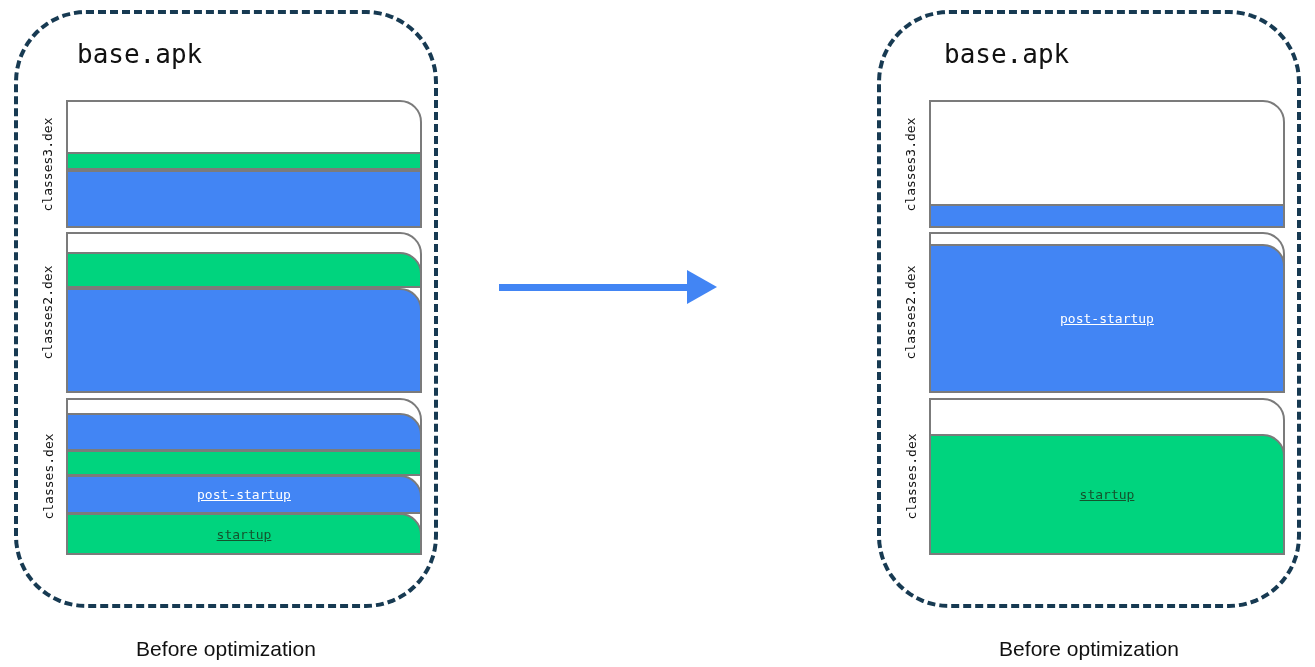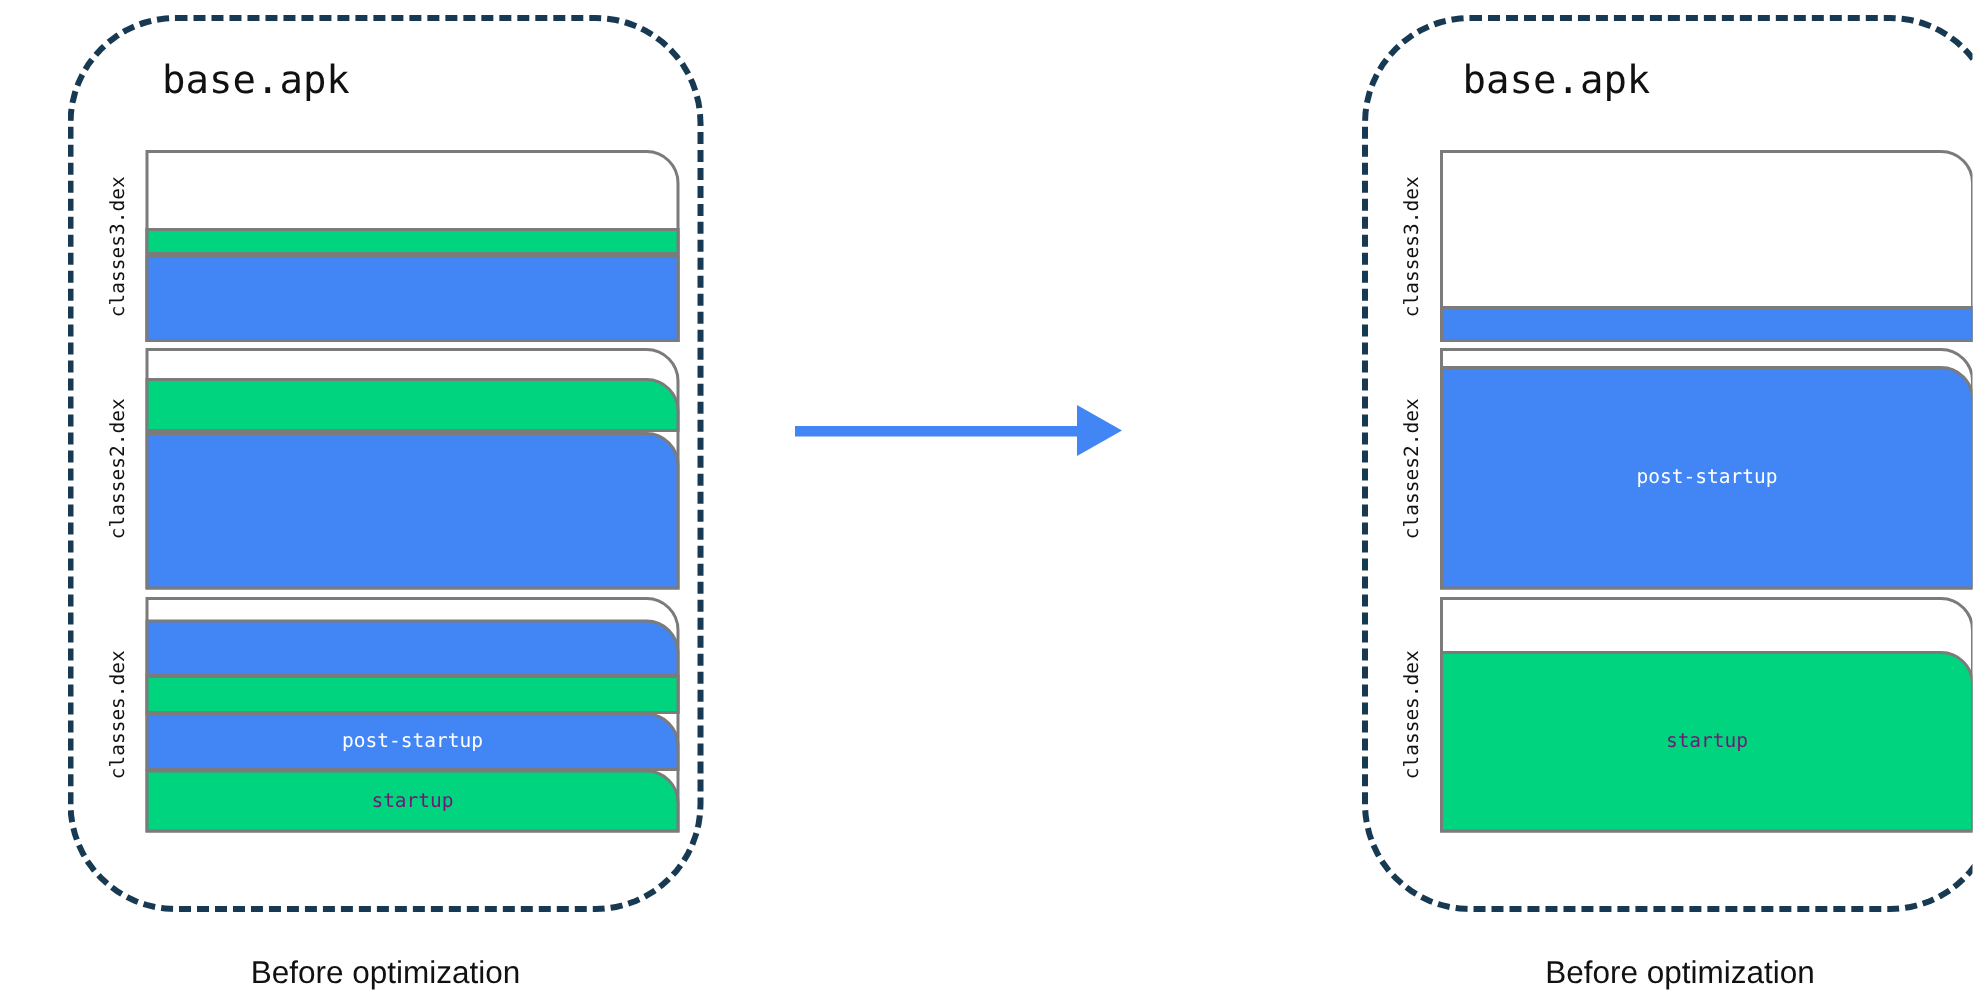--- a/index.html
+++ b/index.html
@@ -3,21 +3,21 @@
 <meta charset="utf-8">
 <style>
   html,body{margin:0;padding:0;}
   body{
     width:1315px;height:667px;
     background:#ffffff;
     font-family:"Liberation Sans", sans-serif;
     overflow:hidden;
     position:relative;
   }
-  .stage{position:absolute;inset:0;margin-left:31px;}
+  .stage{position:absolute;inset:0;}
 
   
   .apk{
     position:absolute;
     border:4px dashed #173a52;
     border-radius:72px;
     box-sizing:border-box;
     background:#ffffff;
   }
   .apk-title{
@@ -64,22 +64,22 @@
     box-sizing:border-box;
     border:2px solid #7b7b7b;
     display:flex;
     align-items:center;
     justify-content:center;
     font-family:"DejaVu Sans Mono","Liberation Mono",monospace;
     font-size:13px;
     white-space:nowrap;
   }
   .seg.blue{background:#4285f4;color:#ffffff;}
-  .seg.green{background:#00d47e;color:#701a75;}
-  .seg.round{border-top-right-radius:22px;}
+  .seg.green{background:#00d47e;color:#14532d;}
+  .seg.round{border-top-right-radius:22px;text-decoration:underline;}
 
   
   .arrow-wrap{position:absolute;}
   .arrow-line{
     position:absolute;
     left:0;top:50%;
     height:7px;margin-top:-3.5px;
     background:#4285f4;
   }
   .arrow-head{

